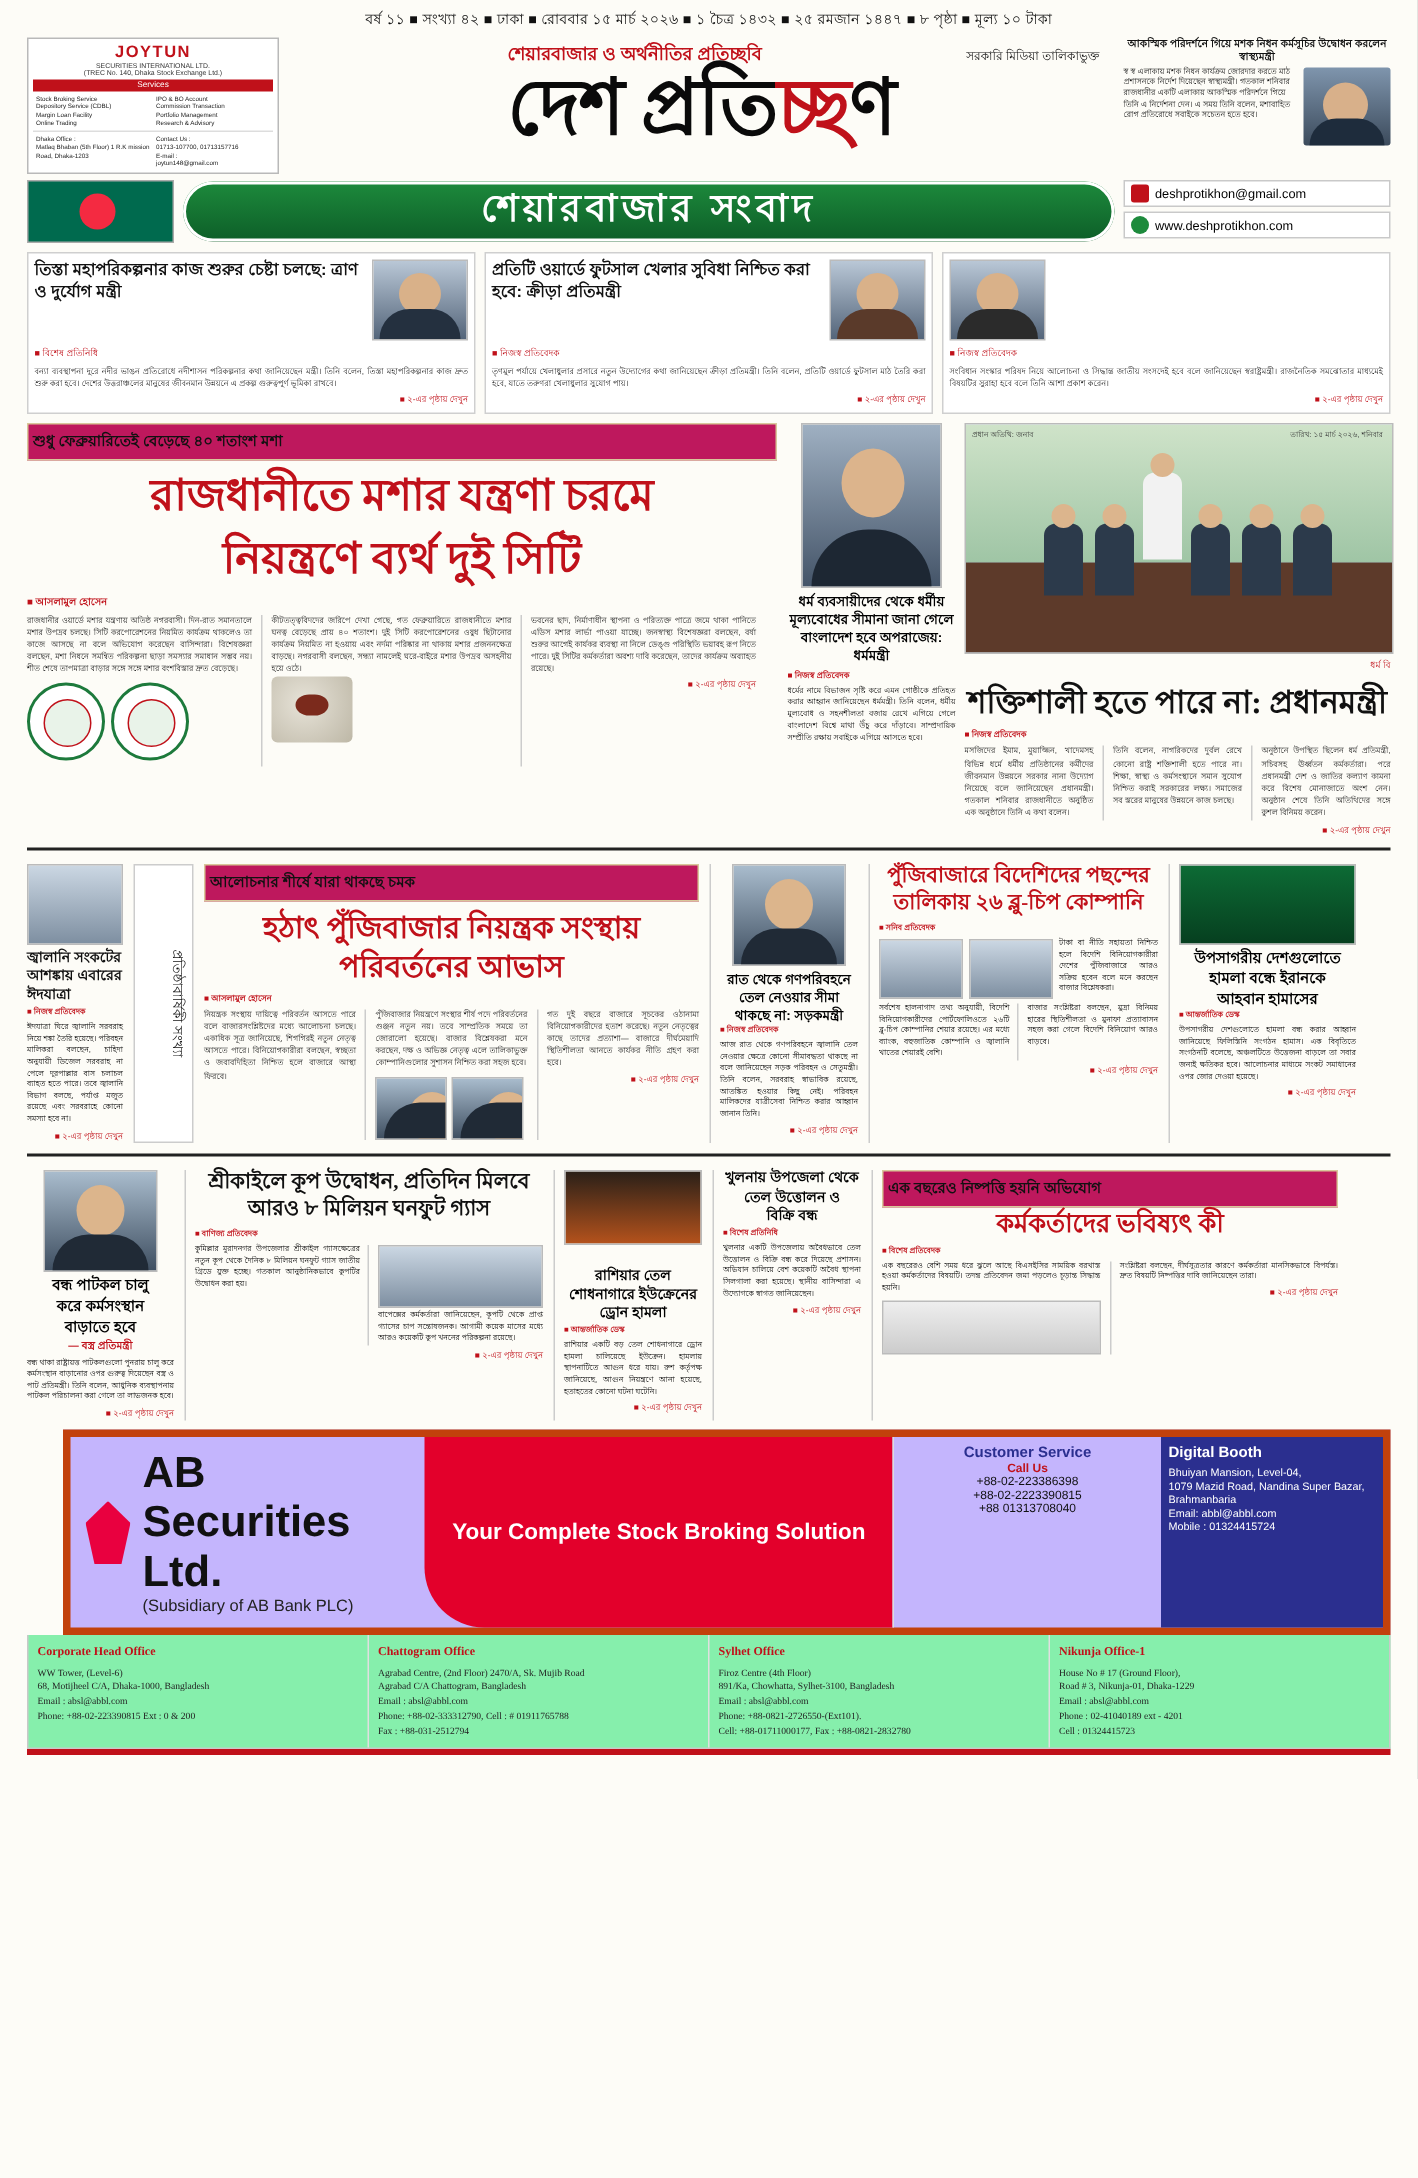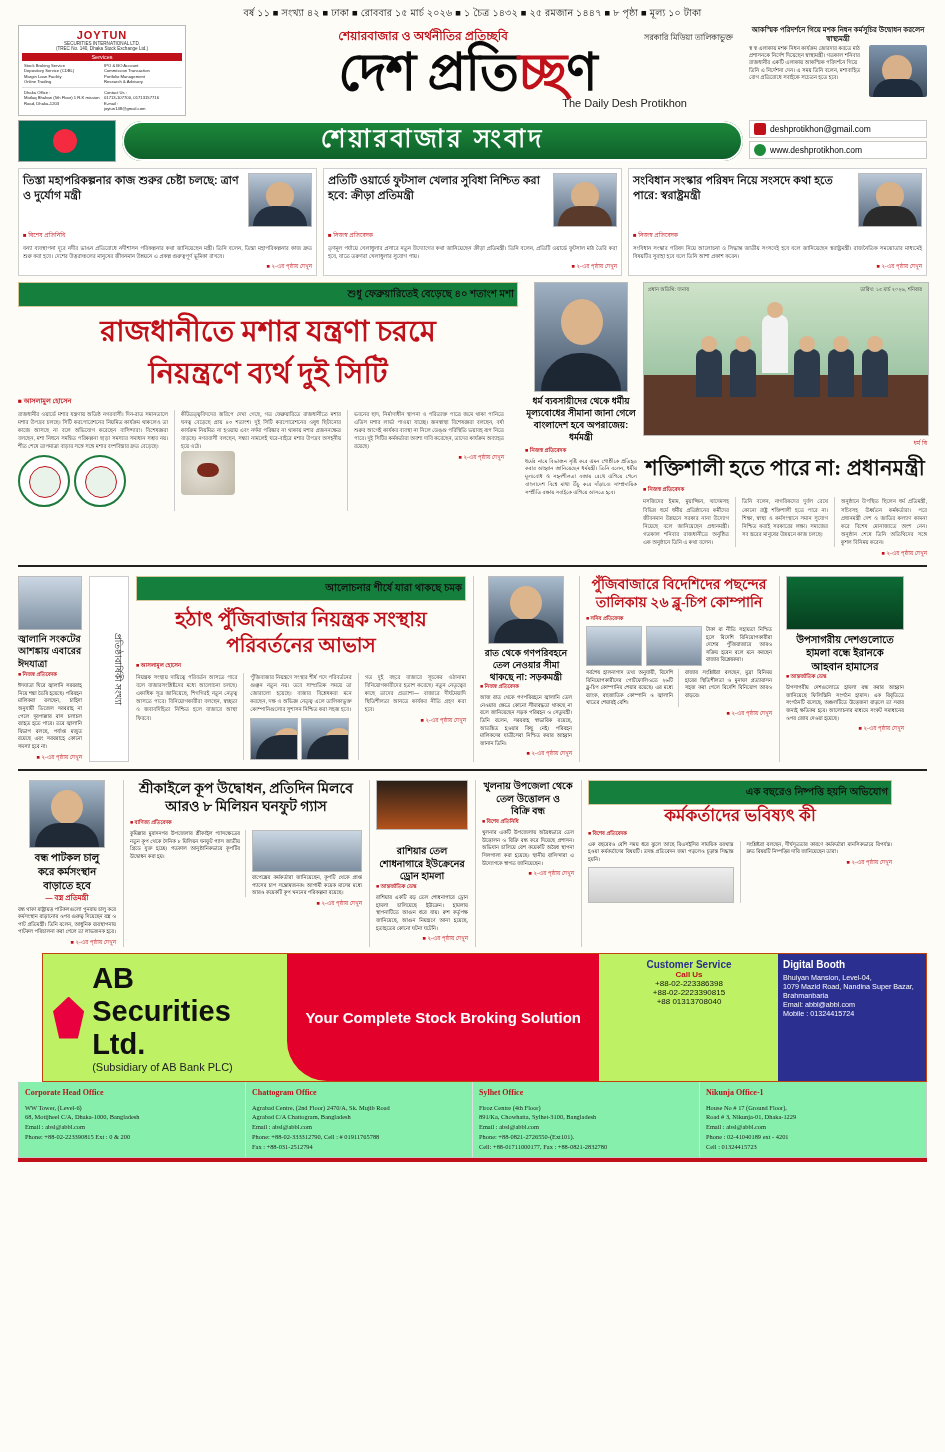--- a/index.html
+++ b/index.html
@@ -48,21 +48,21 @@
   .teaser .more{font-size:5.6px;color:#c0111a;text-align:right;margin-top:2px;}
   .thumb{width:62px;height:52px;border:1px solid #bbb;background:linear-gradient(#b9c7d6,#54657a);position:relative;overflow:hidden;flex:none;}
   .thumb:after{content:"";position:absolute;left:17px;top:8px;width:28px;height:28px;border-radius:50%;background:#d9b189;}
   .thumb:before{content:"";position:absolute;left:4px;bottom:0;width:54px;height:20px;border-radius:22px 22px 0 0;background:#24303f;z-index:2;}
   .thumb.b:before{background:#5a3a2a;}
   .thumb.c:before{background:#2b2b2b;}
   
   .main{display:flex;gap:7px;padding:6px 18px 0;}
   .col-l{width:500px;}
   .col-r{width:402px;}
-  .kicker{background:#15803d;border:1px solid #d8c79a;text-align:right;font-size:10px;font-weight:bold;color:#111;padding:3px;}
+  .kicker{background:#be185d;border:1px solid #d8c79a;text-align:left;font-size:10px;font-weight:bold;color:#111;padding:3px;}
   .lead-h{font-size:29px;line-height:1.25;color:#c0111a;font-weight:bold;text-align:center;margin:6px 0 4px;font-family:"Liberation Serif",serif;}
   .lead-flex{display:flex;gap:6px;}
   .lead-col{font-size:5.3px;line-height:1.55;text-align:justify;color:#1a1a1a;}
   .byl{font-size:6.5px;color:#c0111a;font-weight:bold;margin-bottom:3px;}
   .logos{display:flex;gap:4px;align-items:center;margin:4px 0;}
   .seal{width:48px;height:48px;border-radius:50%;background:#fff;border:2px solid #1d7a3c;position:relative;font-size:3.6px;color:#1d7a3c;text-align:center;}
   .seal i{position:absolute;left:9px;top:9px;width:30px;height:30px;border-radius:50%;background:#e9f3e9;border:1px solid #c0111a;display:block;}
   .mosq{width:54px;height:44px;border-radius:4px;background:radial-gradient(circle at 40% 40%,#e7e3d8,#bdb7a6);position:relative;}
   .mosq:after{content:"";position:absolute;left:16px;top:12px;width:22px;height:14px;border-radius:50%/60%;background:#7b2a1c;}
   .portrait{width:92px;height:108px;border:1px solid #bbb;background:linear-gradient(#9fb0c2,#445468);position:relative;overflow:hidden;margin:0 auto;}
@@ -86,21 +86,21 @@
   .mid{display:flex;gap:7px;padding:4px 18px 0;}
   .sidebar-ad{width:34px;writing-mode:vertical-rl;text-align:center;font-size:9px;color:#111;border:1px solid #ccc;background:#fff;padding:4px 2px;}
   .h2{font-size:20px;line-height:1.3;font-weight:bold;text-align:center;color:#111;font-family:"Liberation Serif",serif;}
   .h2.red{color:#c0111a;}
   .facebox{width:74px;height:66px;border:1px solid #bbb;background:linear-gradient(#a9bccd,#3f4f61);position:relative;overflow:hidden;}
   .facebox:after{content:"";position:absolute;left:21px;top:9px;width:32px;height:34px;border-radius:50%;background:#dcb58c;}
   .facebox:before{content:"";position:absolute;left:5px;bottom:0;width:64px;height:24px;border-radius:26px 26px 0 0;background:#202a36;z-index:2;}
   .imgph{border:1px solid #bbb;background:linear-gradient(#cbd7e3,#7e8fa1);position:relative;overflow:hidden;}
   
   .adwrap{padding:6px 18px 0;}
-  .ad-top{display:flex;border:1px solid #c2410c;background:#bef264;margin-left:24px;}
+  .ad-top{display:flex;border:5px solid #c2410c;background:#c4b5fd;margin-left:24px;}
   .ad-left{flex:1;display:flex;align-items:center;gap:8px;padding:8px 10px;}
   .ablogo{width:42px;height:42px;background:#e9003f;clip-path:polygon(50% 0,100% 35%,80% 100%,20% 100%,0 35%);}
   .abname{font-size:29px;font-weight:bold;color:#111;}
   .absub{font-size:11px;color:#222;}
   .slogan{background:#e3002b;color:#fff;font-size:15px;font-weight:bold;padding:10px 18px;border-radius:0 0 0 40px;display:flex;align-items:center;}
   .cs{width:168px;border-left:1px solid #ddd;padding:5px;font-size:8px;color:#111;text-align:center;}
   .db{width:138px;background:#2b2f8f;color:#fff;font-size:7.2px;padding:5px;}
   .db h4{margin:0 0 3px;font-size:10px;}
   .offices{display:flex;border:1px solid #c9c9c9;border-top:none;background:#86efac;font-family:Liberation Serif, serif;}
   .office{flex:1;border-right:1px solid #e0e0e0;padding:5px 6px;font-size:6.4px;line-height:1.55;color:#222;}
@@ -153,21 +153,20 @@
     </div>
 
     <div class="mast-center">
       <div class="tagline">
         <span class="sub">সরকারি মিডিয়া তালিকাভুক্ত</span>
         <span>শেয়ারবাজার ও অর্থনীতির প্রতিচ্ছবি</span>
       </div>
       <div class="title">
         <span>দেশ প্রতি</span><span class="red">চ্ছ</span><span>ণ</span>
       </div>
-      <div class="eng">The Daily Desh Protikhon</div>
     </div>
 
     <div class="mast-right">
       <div class="mr-head">আকস্মিক পরিদর্শনে গিয়ে মশক নিধন কর্মসূচির উদ্বোধন করলেন স্বাস্থ্যমন্ত্রী</div>
       <div class="mr-body">
         <div class="mr-text">স্ব স্ব এলাকায় মশক নিধন কার্যক্রম জোরদার করতে মাঠ প্রশাসনকে নির্দেশ দিয়েছেন স্বাস্থ্যমন্ত্রী। গতকাল শনিবার রাজধানীর একটি এলাকায় আকস্মিক পরিদর্শনে গিয়ে তিনি এ নির্দেশনা দেন। এ সময় তিনি বলেন, মশাবাহিত রোগ প্রতিরোধে সবাইকে সচেতন হতে হবে।</div>
         <div class="mr-photo"></div>
       </div>
     </div>
   </div>
@@ -205,23 +204,20 @@
           <h3>প্রতিটি ওয়ার্ডে ফুটসাল খেলার সুবিধা নিশ্চিত করা হবে: ক্রীড়া প্রতিমন্ত্রী</h3>
         </div>
         <div class="thumb b"></div>
       </div>
       <div class="byline">■ নিজস্ব প্রতিবেদক</div>
       <p>তৃণমূল পর্যায়ে খেলাধুলার প্রসারে নতুন উদ্যোগের কথা জানিয়েছেন ক্রীড়া প্রতিমন্ত্রী। তিনি বলেন, প্রতিটি ওয়ার্ডে ফুটসাল মাঠ তৈরি করা হবে, যাতে তরুণরা খেলাধুলার সুযোগ পায়।</p>
       <div class="more">■ ২-এর পৃষ্ঠায় দেখুন</div>
     </div>
     <div class="teaser">
       <div class="t-top">
-        <div class="t-txt">
-          <h3>সংবিধান সংস্কার পরিষদ নিয়ে সংসদে কথা হতে পারে: স্বরাষ্ট্রমন্ত্রী</h3>
-        </div>
         <div class="thumb c"></div>
       </div>
       <div class="byline">■ নিজস্ব প্রতিবেদক</div>
       <p>সংবিধান সংস্কার পরিষদ নিয়ে আলোচনা ও সিদ্ধান্ত জাতীয় সংসদেই হবে বলে জানিয়েছেন স্বরাষ্ট্রমন্ত্রী। রাজনৈতিক সমঝোতার মাধ্যমেই বিষয়টির সুরাহা হবে বলে তিনি আশা প্রকাশ করেন।</p>
       <div class="more">■ ২-এর পৃষ্ঠায় দেখুন</div>
     </div>
   </div>
 
   <div class="main">
 

